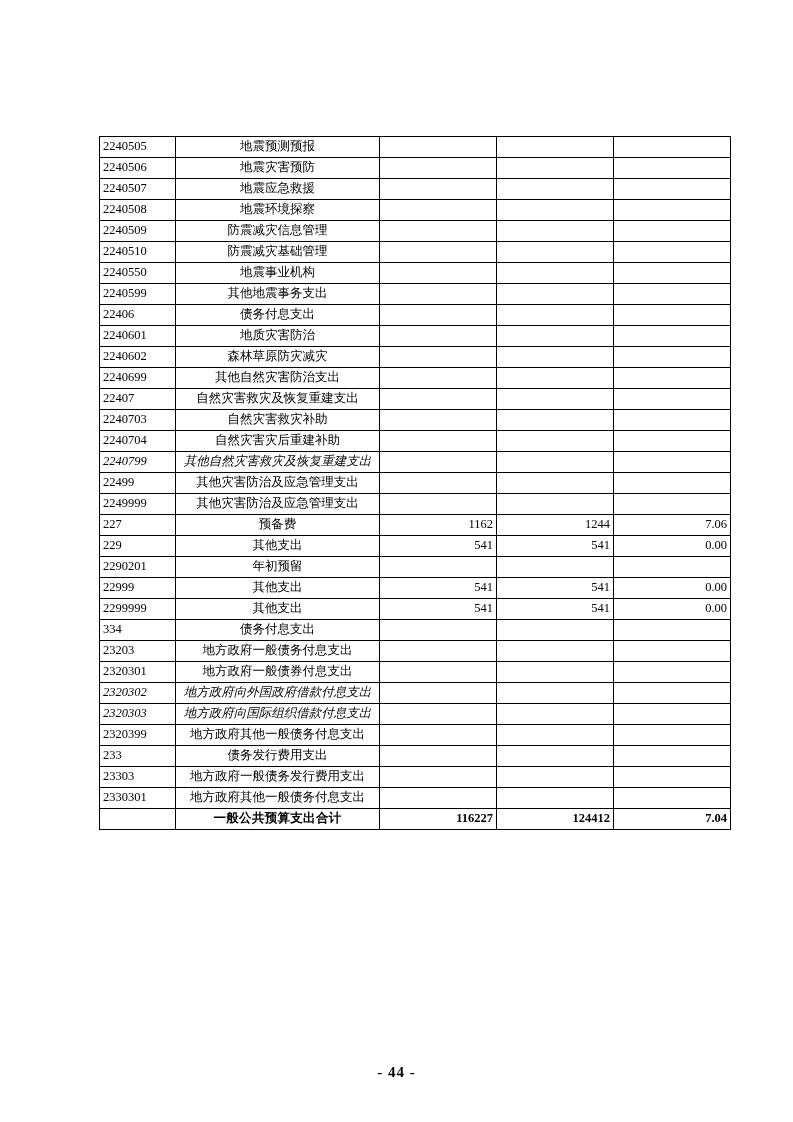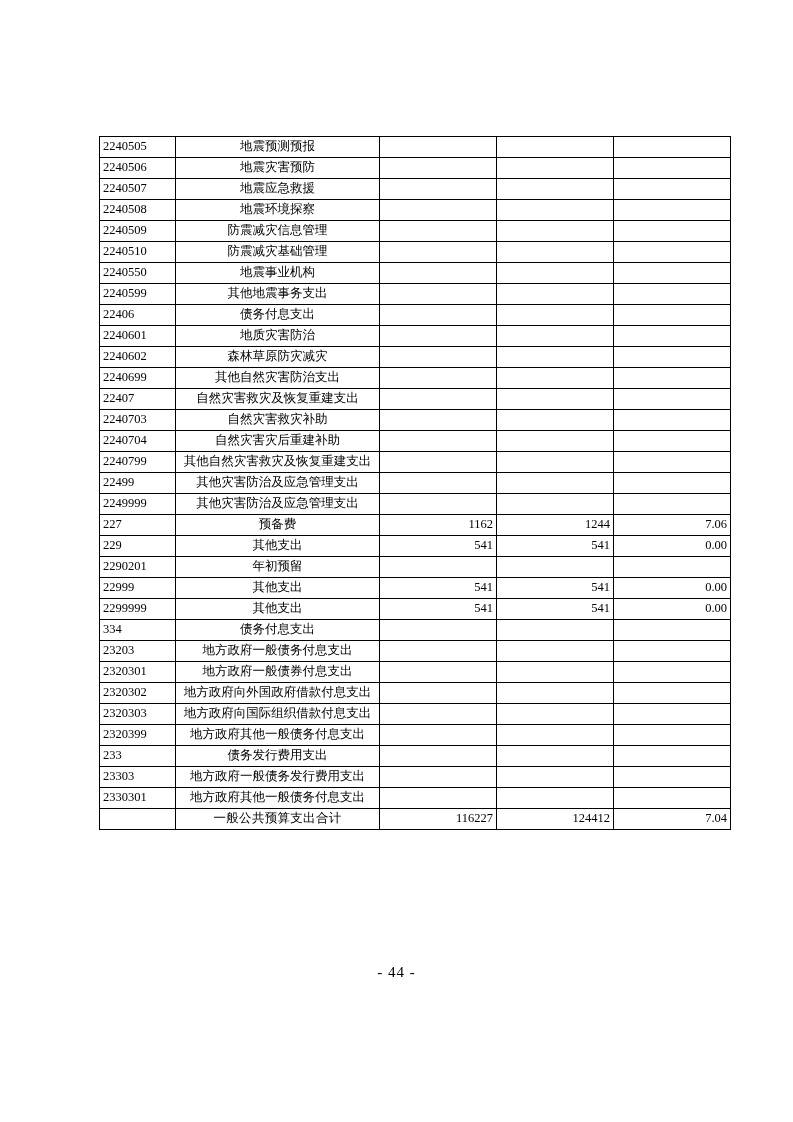--- a/index.html
+++ b/index.html
@@ -50,37 +50,39 @@
     width: 197px;
     text-align: center;
     padding-left: 4px;
   }
   td.num {
     width: 110px;
     text-align: right;
     padding-right: 5px;
   }
   tr.total td {
-    font-weight: normal;
+    font-weight: bold;
   }
   tr.total td.name {
     letter-spacing: 0.3px;
   }
   .twoline {
     height: 37px;
+    font-style: italic;
   }
   .page-number {
     position: absolute;
     left: 0;
-    top: 964px;
+    top: 1064px;
     width: 793px;
     text-align: center;
     font-size: 15px;
     font-family: "Liberation Serif", "DejaVu Serif", serif;
     letter-spacing: 1px;
+    font-weight: bold;
   }
 </style>
 </head>
 <body>
 
 <div class="page">
 
   <div class="table-wrap">
     <table class="budget">
       <tbody>

